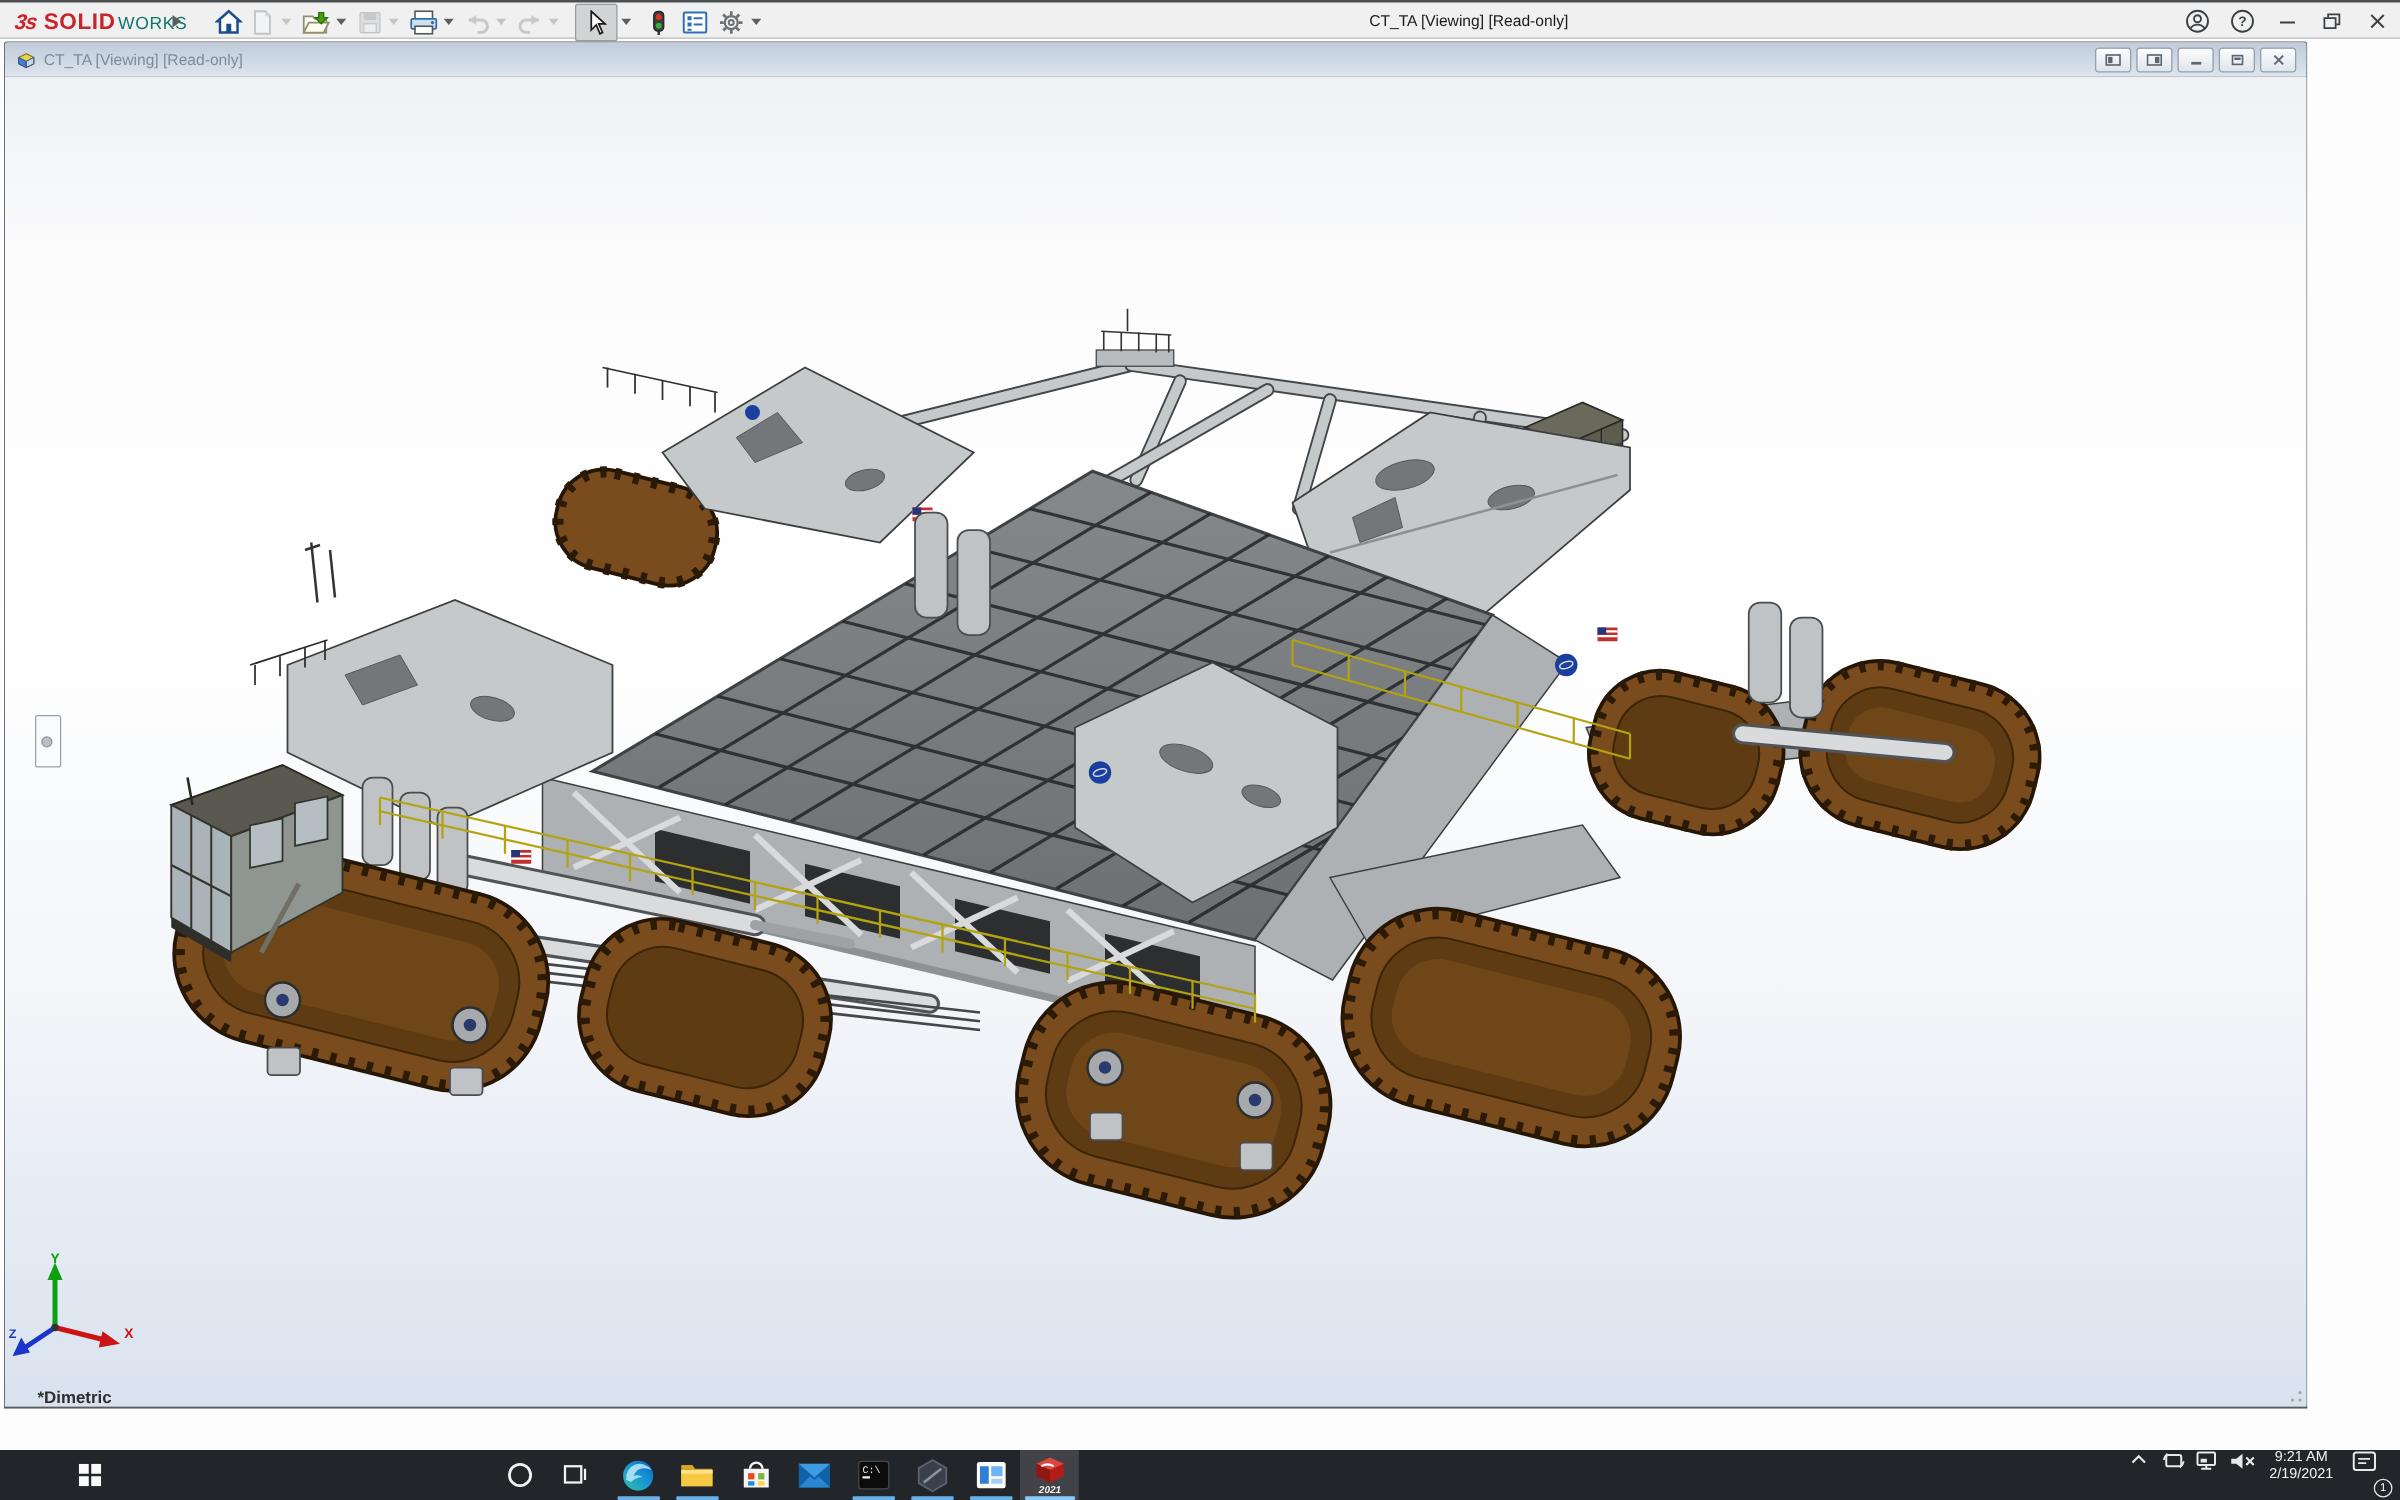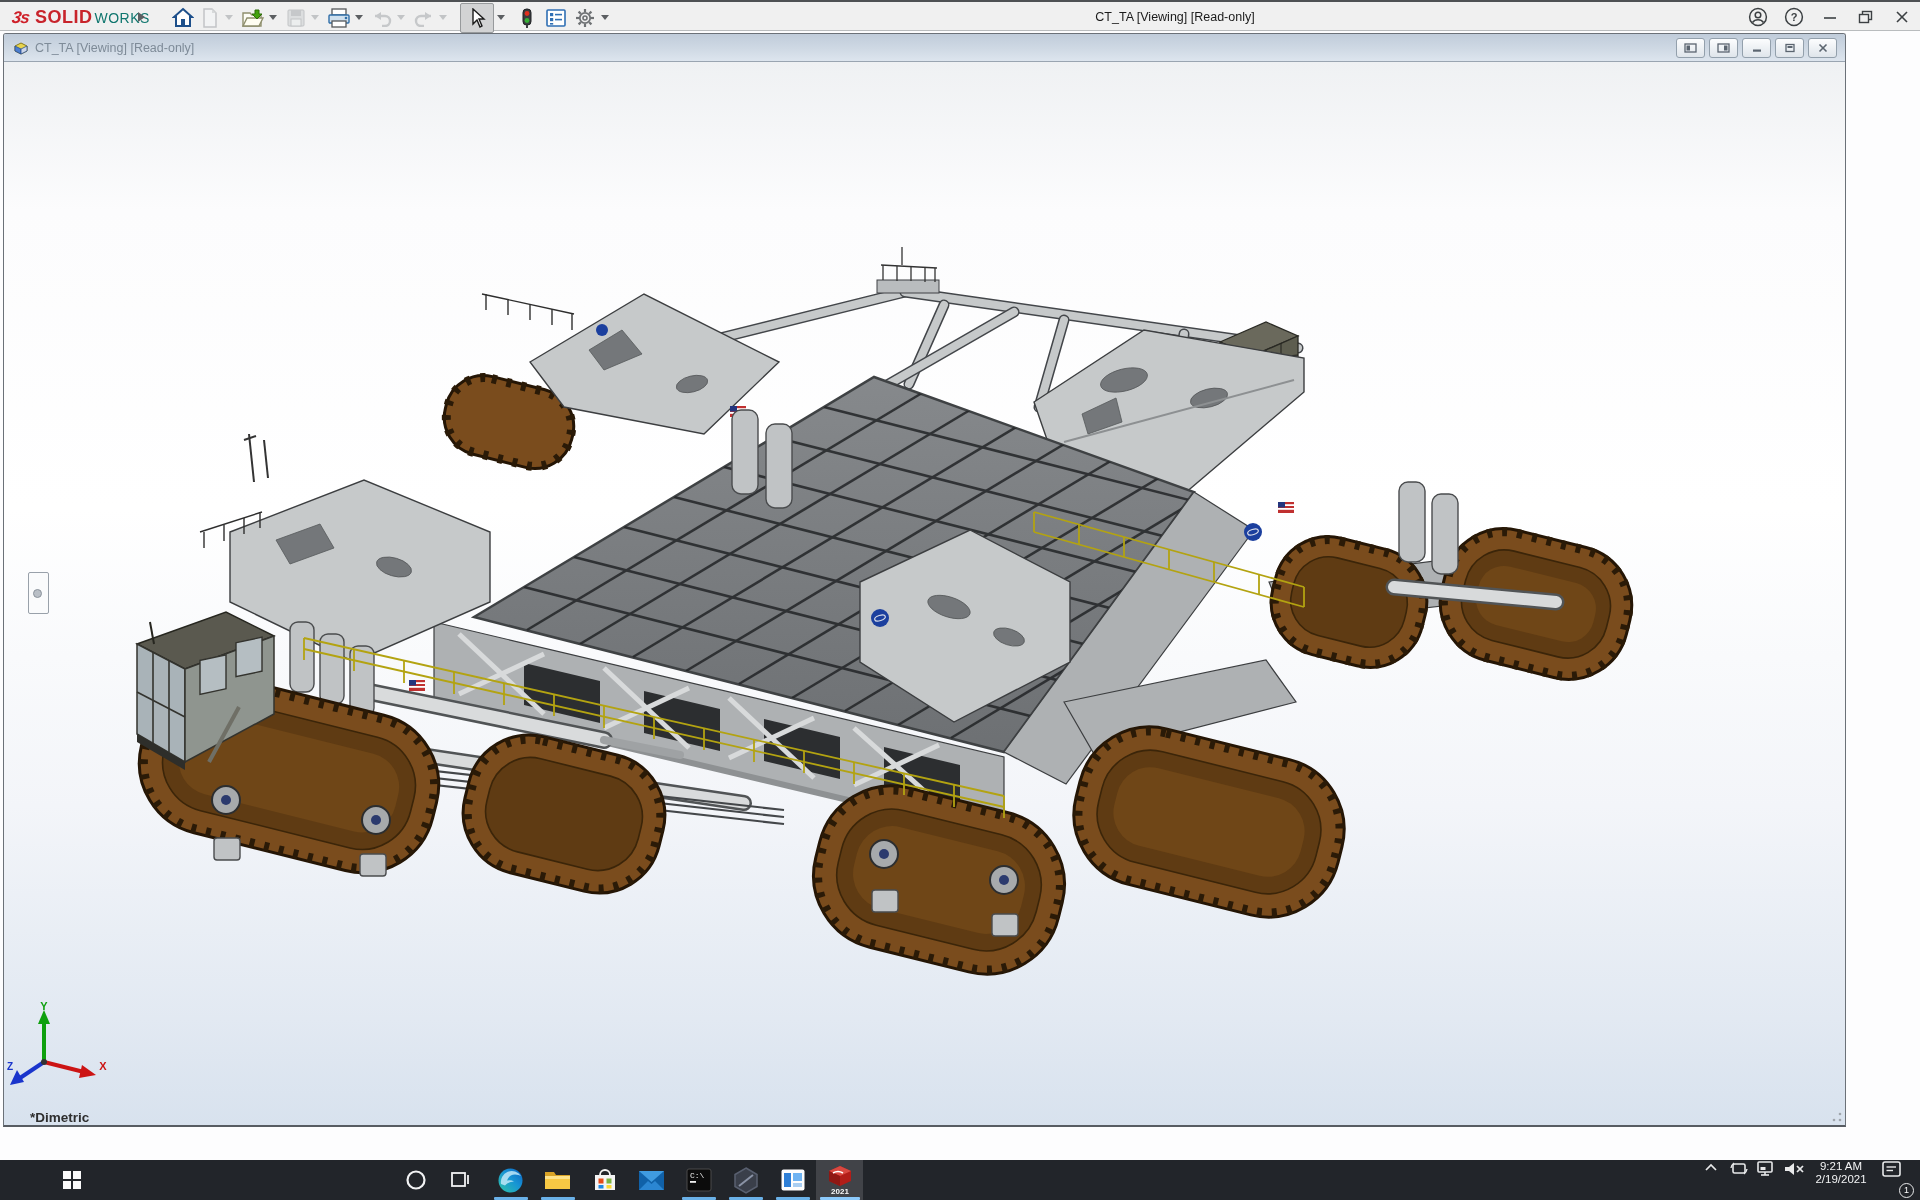--- a/index.html
+++ b/index.html
@@ -45,21 +45,21 @@
                  background:#b9bfc6;border:1px solid #8b939c;}
   #viewlabel{position:absolute;left:26px;top:1036px;font-size:13.5px;font-weight:bold;color:#2e2e2e;margin-top:12px;}
 
   
   #taskbar{position:absolute;left:0;bottom:0;width:1920px;height:40px;background:#22252a;}
   .cell{position:absolute;top:0;height:40px;display:flex;align-items:center;justify-content:center;}
   #search{position:absolute;left:148px;top:0;width:244px;height:40px;background:#f2f3f4;
           border:1px solid #c6c9cb;box-sizing:border-box;display:flex;align-items:center;}
   #search .ph{font-size:15px;color:#1f1f1f;margin-left:12px;}
   .indicator{position:absolute;bottom:0;height:3px;background:#6ab1e8;border-radius:1px;}
-  .active-cell{background:rgba(255,255,255,.14);}
+  .active-cell{background:rgba(255,255,255,.14);font-style:italic;}
   #tray{position:absolute;right:0;top:0;height:40px;display:flex;color:#eceded;}
   #clock{width:62px;text-align:center;font-size:11.5px;line-height:13px;color:#f2f3f4;}
   .badge{position:absolute;right:-2px;bottom:2px;width:13px;height:13px;border-radius:50%;
          background:#22252a;border:1.5px solid #e8e9ea;color:#fff;font-size:9px;line-height:13px;text-align:center;}
 </style>
 </head>
 <body>
 
 <div id="appbar">
   <div id="logo">

